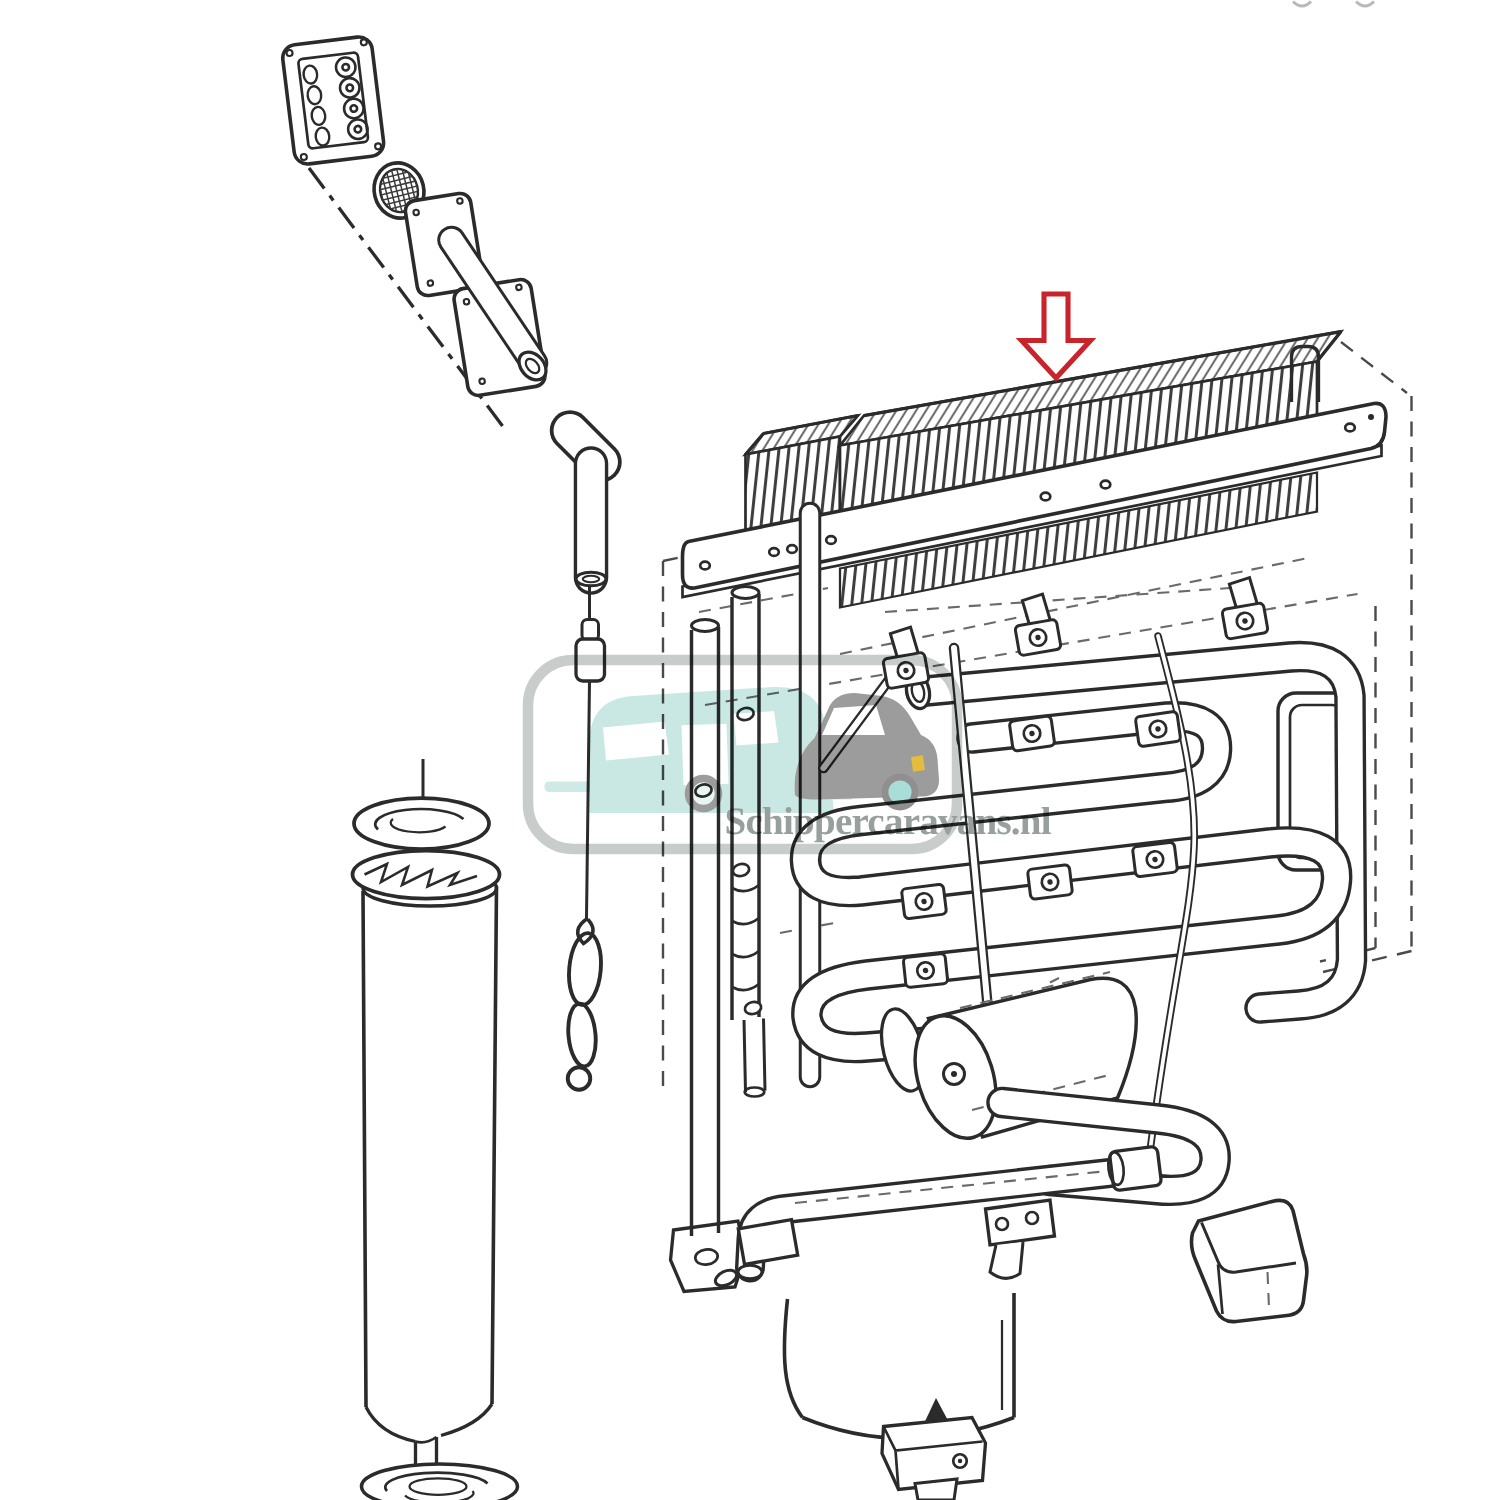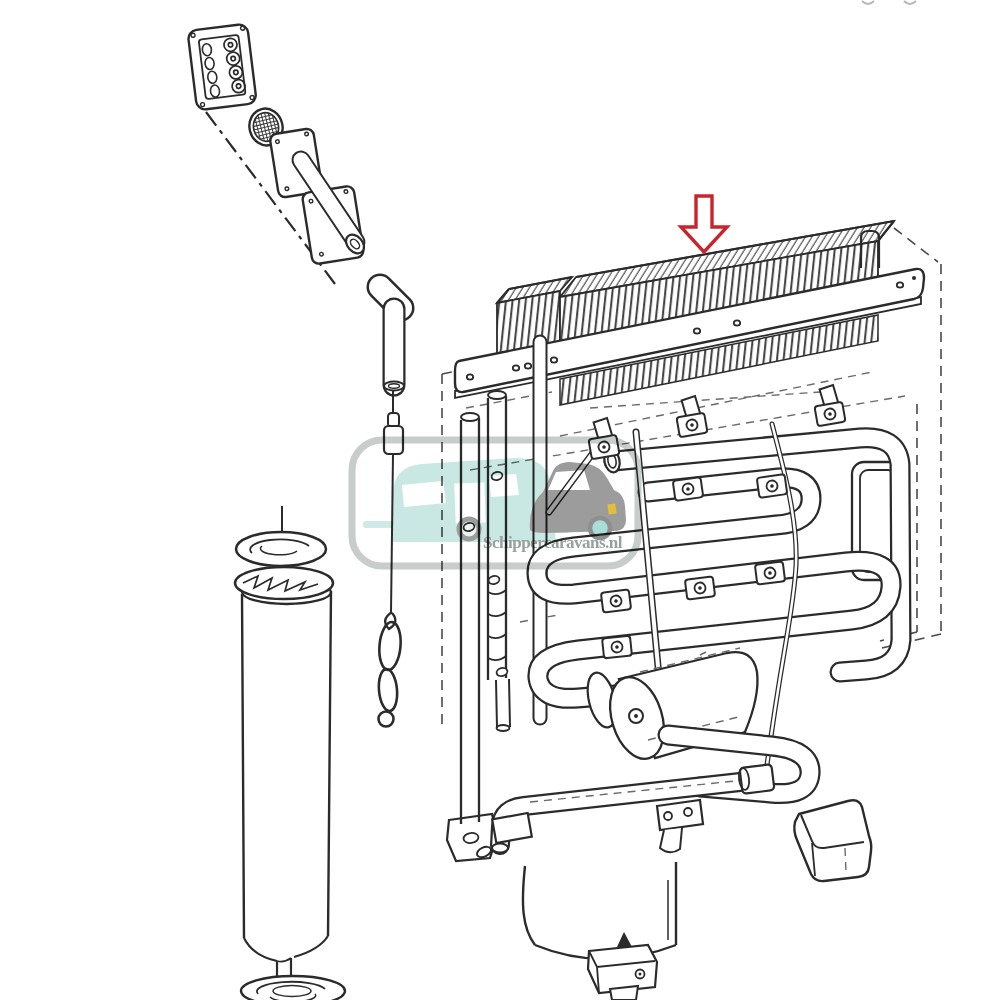--- a/index.html
+++ b/index.html
@@ -7,21 +7,21 @@
            font-family:"Liberation Sans", sans-serif; }
   .stage svg.art { position:absolute; left:0; top:0; }
   .ln   { fill:none; stroke:#2b2b2b; }
   .wf   { fill:#ffffff; stroke:#2b2b2b; }
   .dsh  { fill:none; stroke:#4a4a4a; stroke-width:1.6; stroke-dasharray:10 7; }
   .dsh2 { fill:none; stroke:#6a6a6a; stroke-width:1.4; stroke-dasharray:8 6; }
   .tb   { fill:none; stroke:#2b2b2b; stroke-linecap:round; stroke-linejoin:round; }
   .tw   { fill:none; stroke:#ffffff; stroke-linecap:round; stroke-linejoin:round; }
   .watermark { position:absolute; inset:0; mix-blend-mode:multiply; pointer-events:none; }
   .wm-text { position:absolute; left:483px; top:533px; font-family:"Liberation Serif", serif;
-             font-weight:bold; font-size:17px; letter-spacing:-0.5px; color:#98a09e; white-space:nowrap; }
+             font-weight:bold; font-size:26px; letter-spacing:-0.5px; color:#98a09e; white-space:nowrap; }
 </style>
 </head>
 <body>
 
 <div class="stage">
 
 <svg class="art" width="1000" height="1000" viewBox="0 0 1000 1000">
   <defs>
     <pattern id="fp" patternUnits="userSpaceOnUse" width="6.6" height="8" patternTransform="skewX(-6)">
       <rect width="6.6" height="8" fill="#ffffff"></rect>

